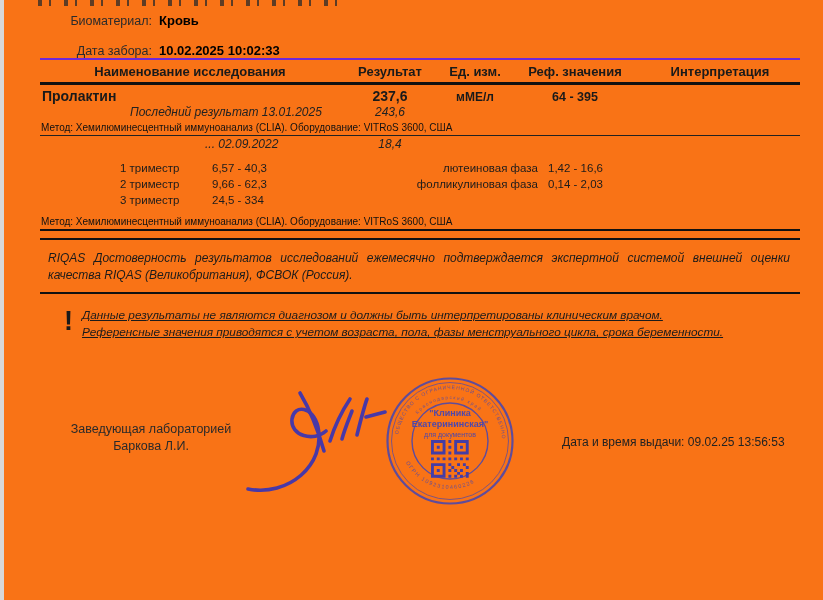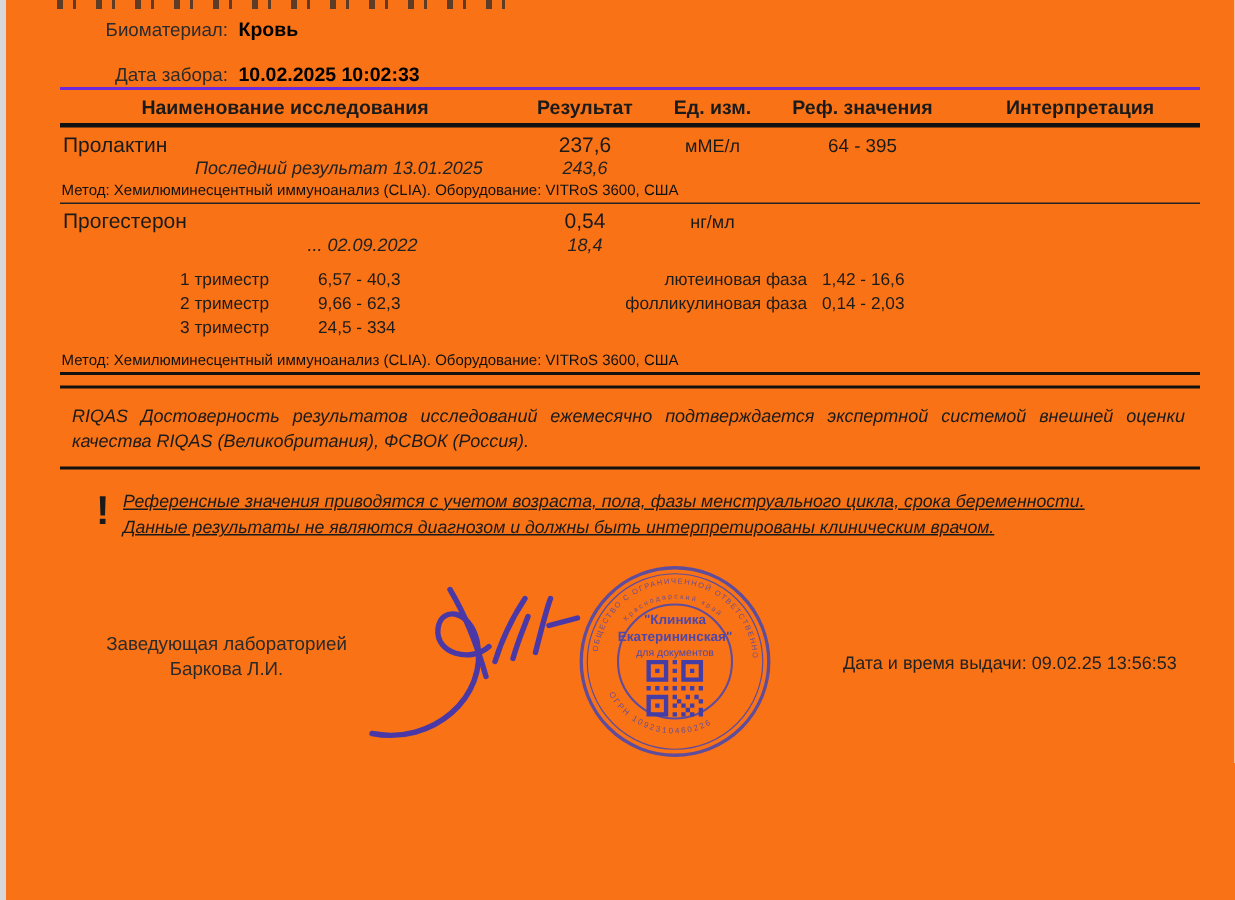--- a/index.html
+++ b/index.html
@@ -14,21 +14,21 @@
   }
   .meta{position:absolute;left:40px;top:11px;}
   .meta-row{margin-bottom:12px;white-space:nowrap;}
   .meta-label{display:inline-block;width:112px;text-align:right;font-size:12.5px;color:#2b2b2b;margin-right:7px;}
   .meta-value{font-weight:bold;font-size:13px;color:#000;}
 
   .content{position:absolute;left:40px;top:58px;width:760px;}
   .grid{display:grid;grid-template-columns:300px 100px 70px 130px 160px;align-items:baseline;}
   .thead{border-top:2px solid #6d28d9;border-bottom:3px solid #111;padding:4px 0 3px;font-weight:bold;font-size:13px;}
   .thead span{text-align:center;}
-  .row-main{padding-top:3px;font-weight:normal;}
+  .row-main{padding-top:3px;font-weight:bold;}
   .cell-name{font-size:14px;padding-left:2px;}
   .cell-result{text-align:center;font-size:14px;}
   .cell-unit{text-align:center;font-size:12px;}
   .cell-ref{text-align:center;font-size:12.5px;}
   .cell-interp{text-align:center;}
   .row-prev{font-style:italic;font-size:12px;color:#222;padding:1px 0;}
   .prev-label-1{padding-left:90px;}
   .prev-label-2{padding-left:165px;}
   .prev-val{text-align:center;}
   .method-row{font-size:10px;color:#111;padding:2px 0 2px 1px;}
@@ -94,27 +94,20 @@
       </div>
       <div class="grid row-prev">
         <span class="prev-label-1">Последний результат 13.01.2025</span>
         <span class="prev-val">243,6</span>
         <span></span>
           <span></span>
           <span></span>
       </div>
       <div class="method-row method-1">Метод: Хемилюминесцентный иммуноанализ (CLIA). Оборудование: VITRoS 3600, США</div>
 
-      <div class="grid row-main">
-        <span class="cell-name">Прогестерон</span>
-        <span class="cell-result">0,54</span>
-        <span class="cell-unit">нг/мл</span>
-        <span class="cell-ref"></span>
-        <span class="cell-interp"></span>
-      </div>
       <div class="grid row-prev">
         <span class="prev-label-2">... 02.09.2022</span>
         <span class="prev-val">18,4</span>
         <span></span>
           <span></span>
           <span></span>
       </div>
 
       <div class="trimester-block">
         <span>1 триместр</span>
@@ -134,22 +127,22 @@
       </div>
 
       <div class="method-row method-2">Метод: Хемилюминесцентный иммуноанализ (CLIA). Оборудование: VITRoS 3600, США</div>
     </div>
 
     <div class="riqas">RIQAS Достоверность результатов исследований ежемесячно подтверждается экспертной системой внешней оценки качества RIQAS (Великобритания), ФСВОК (Россия).</div>
 
     <div class="warning">
       <span class="bang">!</span>
       <div class="warn-lines">
+        <div>Данные результаты не являются диагнозом и должны быть интерпретированы клиническим врачом.</div>
         <div>Референсные значения приводятся с учетом возраста, пола, фазы менструального цикла, срока беременности.</div>
-        <div>Данные результаты не являются диагнозом и должны быть интерпретированы клиническим врачом.</div>
       </div>
     </div>
   </div>
 
   <div class="sign-area">
     <div class="sign-title">
       <div>Заведующая лабораторией</div>
       <div>Баркова Л.И.</div>
     </div>
 

